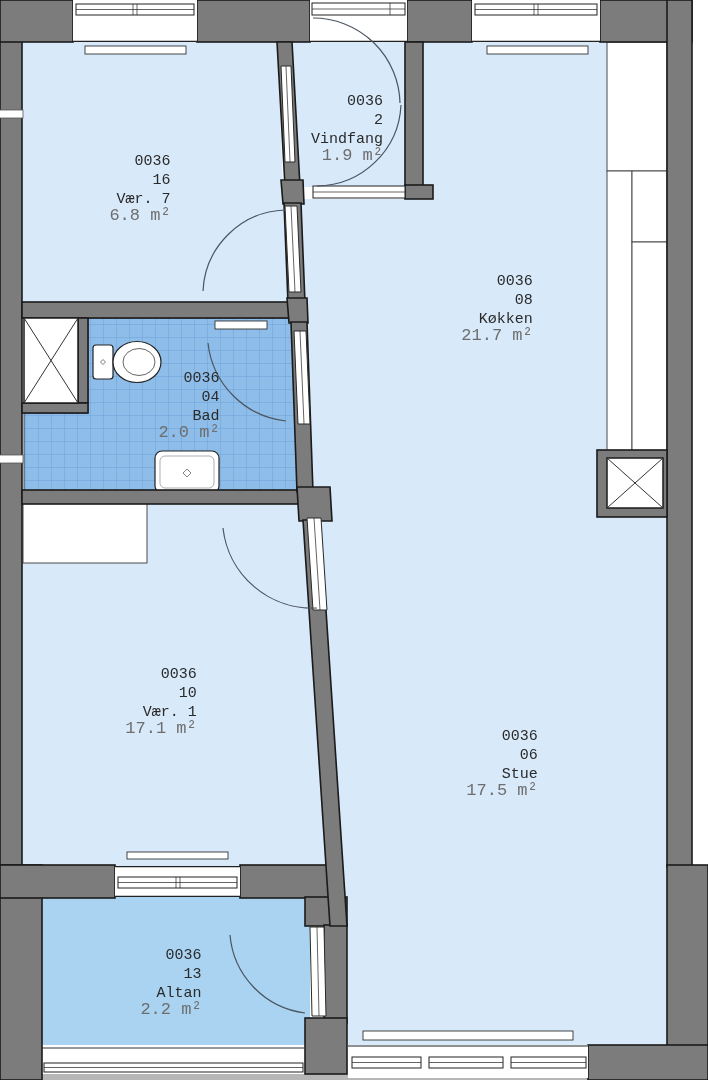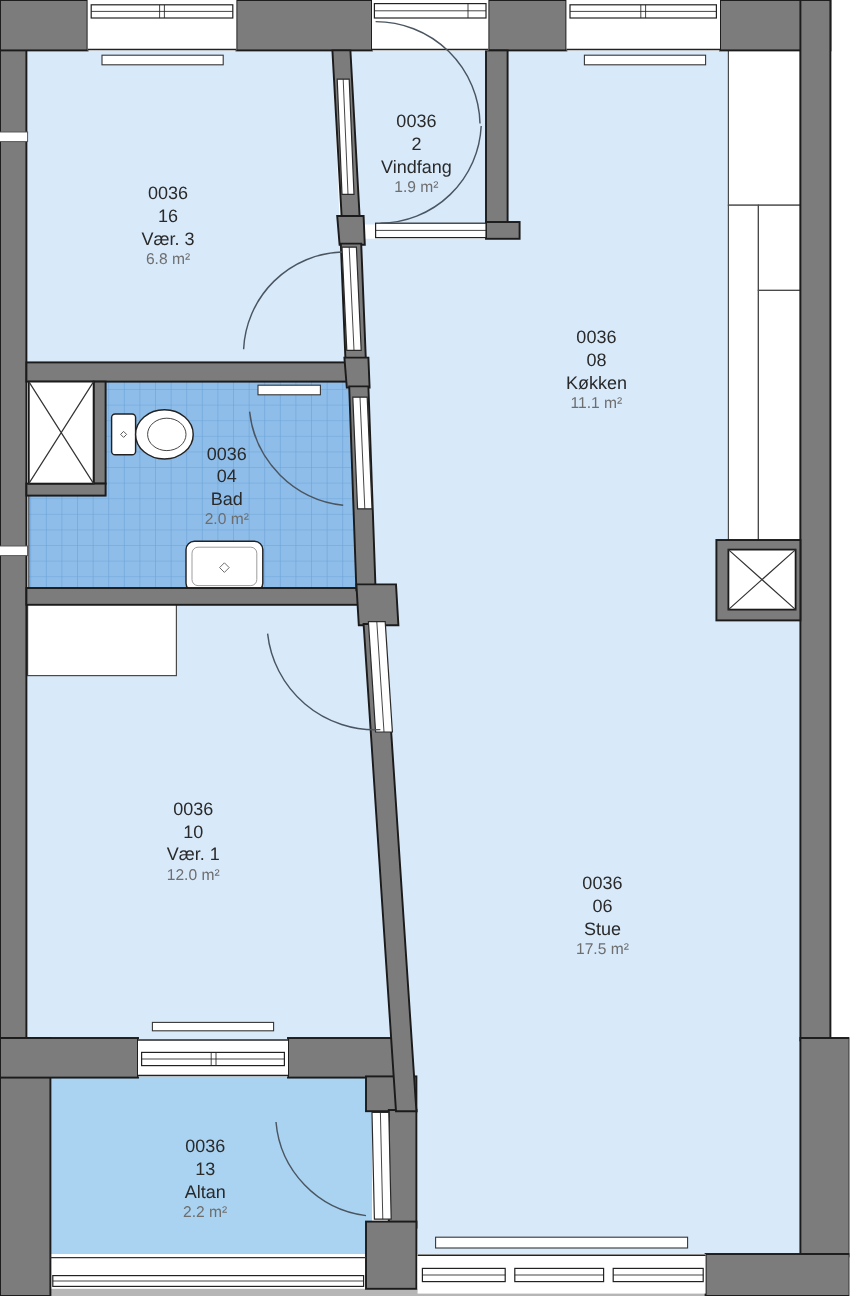--- a/index.html
+++ b/index.html
@@ -14,24 +14,24 @@
   .fixture{fill:#ffffff;stroke:#222222;stroke-width:1.2;}
   .frame{fill:#ffffff;stroke:#222222;stroke-width:1;}
   .thin{stroke:#222222;stroke-width:0.7;fill:none;}
   .edge{stroke:#222222;stroke-width:1.2;}
   .arc{fill:none;stroke:var(--arc,#4a5560);stroke-width:1.2;}
   .radiator{fill:#ffffff;stroke:#333333;stroke-width:0.9;}
   .xline{stroke:#333333;stroke-width:1;fill:none;}
   .white-open{fill:#ffffff;}
   .rail{stroke:#333333;stroke-width:1;fill:none;}
   .joint{fill:#ffffff;stroke:#555555;stroke-width:0.8;}
-  .room-label{position:absolute;transform:translateX(-50%);text-align:center;
-      color:var(--label,#2a2a2a);font-size:15px;line-height:19px;white-space:nowrap;}
+  .room-label{position:absolute;transform:translateX(-50%);text-align:right;
+      color:var(--label,#2a2a2a);font-size:15px;line-height:19px;white-space:nowrap;font-family:Liberation Mono, monospace;}
   .room-label span{display:block;}
-  .room-label .ar{font-size:13px;line-height:14px;color:var(--label-area,#6e6e6e);}
+  .room-label .ar{font-size:17px;line-height:14px;color:var(--label-area,#6e6e6e);}
 </style>
 </head>
 <body>
 
 <div id="plan">
 <svg width="708" height="1080" viewBox="0 0 708 1080">
   <defs>
     <pattern id="tiles" width="13" height="13" patternUnits="userSpaceOnUse">
       <rect width="13" height="13" fill="#8fbde9"></rect>
       <path d="M13,0 V13 M0,13 H13" stroke="#6aa3d8" stroke-width="1" fill="none"></path>
@@ -187,46 +187,46 @@
     <rect class="radiator" x="85" y="46" width="101" height="8"></rect>
     <rect class="radiator" x="487" y="46" width="101" height="8"></rect>
     <rect class="radiator" x="127" y="852" width="101" height="7"></rect>
     <rect class="radiator" x="363" y="1031" width="210" height="9"></rect>
   </g>
 </svg>
 
   <div class="room-label" style="left:140px;top:152px;">
     <span>0036</span>
     <span>16</span>
-    <span>Vær. 3</span>
+    <span>Vær. 7</span>
     <span class="ar">6.8 m²</span>
   </div>
   <div class="room-label" style="left:347px;top:92px;">
     <span>0036</span>
     <span>2</span>
     <span>Vindfang</span>
     <span class="ar">1.9 m²</span>
   </div>
   <div class="room-label" style="left:497px;top:272px;">
     <span>0036</span>
     <span>08</span>
     <span>Køkken</span>
-    <span class="ar">11.1 m²</span>
+    <span class="ar">21.7 m²</span>
   </div>
   <div class="room-label" style="left:189px;top:369px;">
     <span>0036</span>
     <span>04</span>
     <span>Bad</span>
     <span class="ar">2.0 m²</span>
   </div>
   <div class="room-label" style="left:161px;top:665px;">
     <span>0036</span>
     <span>10</span>
     <span>Vær. 1</span>
-    <span class="ar">12.0 m²</span>
+    <span class="ar">17.1 m²</span>
   </div>
   <div class="room-label" style="left:502px;top:727px;">
     <span>0036</span>
     <span>06</span>
     <span>Stue</span>
     <span class="ar">17.5 m²</span>
   </div>
   <div class="room-label" style="left:171px;top:946px;">
     <span>0036</span>
     <span>13</span>

